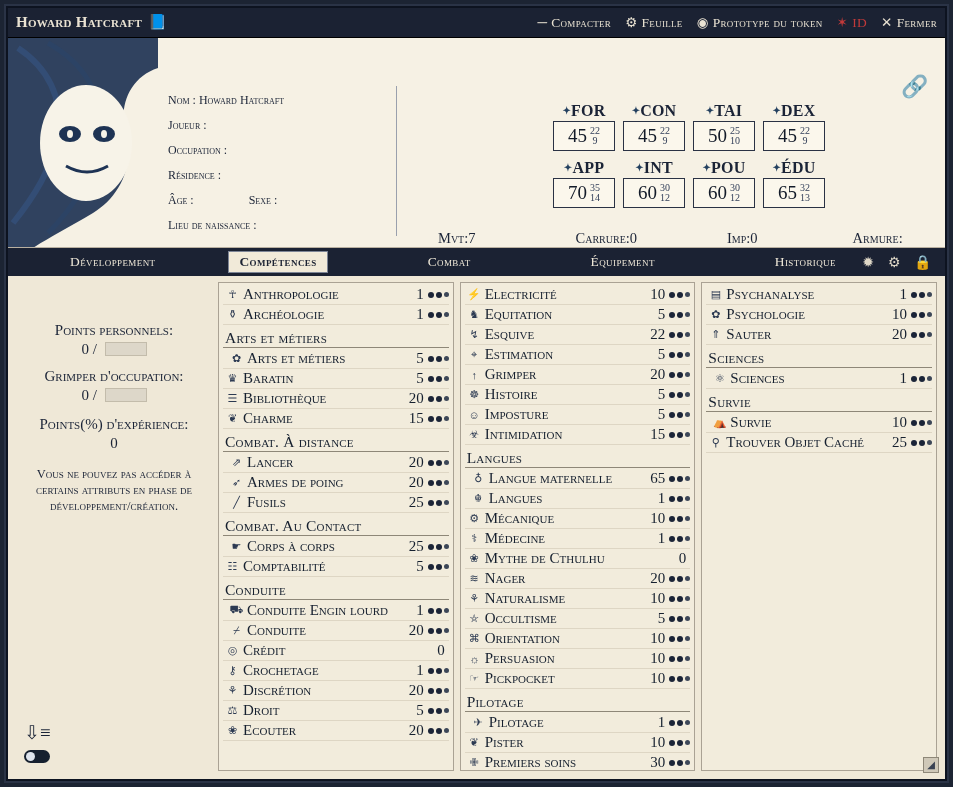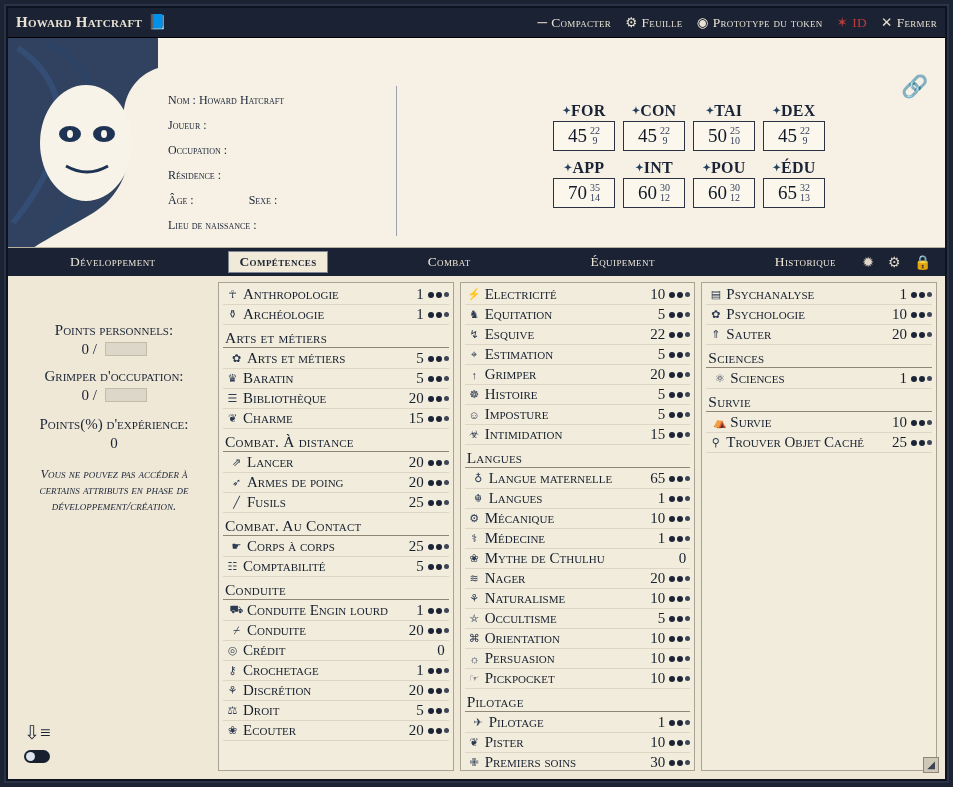--- a/index.html
+++ b/index.html
@@ -146,21 +146,20 @@
     display: inline-block; width: 42px; height: 14px;
     background: #ddd7c9; border: 1px solid #c3bcab;
     vertical-align: -2px; margin-left: 4px;
   }
   .warn {
     margin-top: 14px;
     font-size: 12.5px;
     text-align: center;
     line-height: 16px;
     padding: 0 6px;
-    font-style: italic;
   }
   .left-bottom {
     position: absolute; left: 8px; bottom: 8px;
     color: #1b2437;
   }
   .sort-icon { font-size: 19px; display: block; margin-bottom: 6px; cursor: pointer; }
   .toggle {
     width: 26px; height: 13px; border-radius: 7px;
     background: #16202f; position: relative; cursor: pointer;
   }
@@ -365,20 +364,26 @@
             <span class="big">65</span>
             <span class="halves">
                 <span>32</span>
                 <span>13</span>
               </span>
           </div>
         </div>
       </div>
     </div>
 
+    <div class="meta">
+      <span class="m1">Mvt:7</span>
+      <span class="m2">Carrure:0</span>
+      <span class="m3">Imp:0</span>
+      <span class="m4">Armure:</span>
+    </div>
   </div>
 
   <div class="tabs">
     <div class="tab" style="margin-left:44px">Développement</div>
     <div class="tab active" style="margin-left:61px">Compétences</div>
     <div class="tab" style="margin-left:88px">Combat</div>
     <div class="tab" style="margin-left:96px">Équipement</div>
     <div class="tab" style="margin-left:96px">Historique</div>
     <div class="tab-spacer"></div>
     <div class="tico">✹</div>

